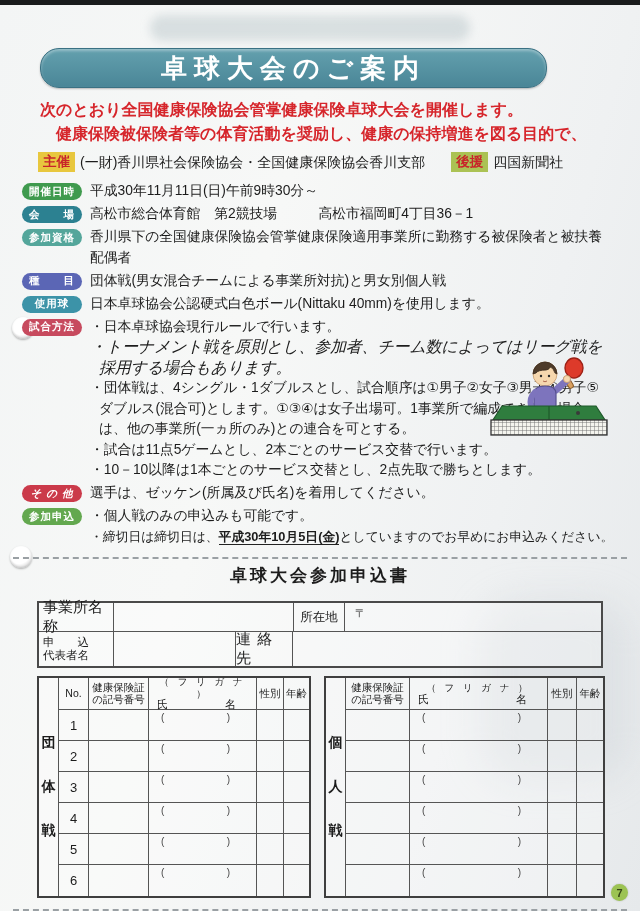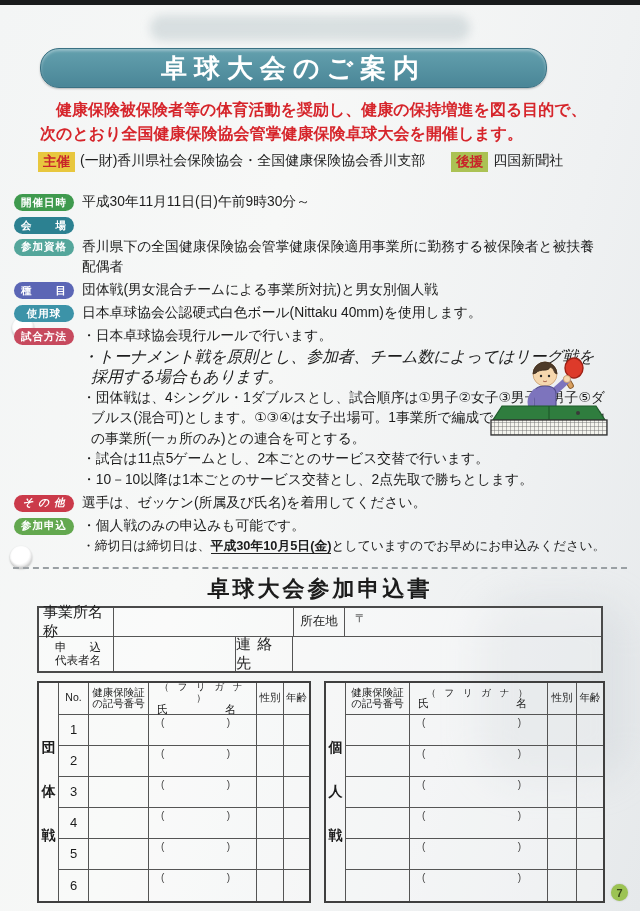--- a/index.html
+++ b/index.html
@@ -19,52 +19,52 @@
   .content{position:absolute;top:48px;left:0;width:640px;}
 
   .banner{margin:0 0 10px 40px;width:505px;height:38px;border-radius:19px;
     background:linear-gradient(#63a0ae,#4a8697);border:1px solid #3a7183;
     box-shadow:inset 0 2px 3px rgba(255,255,255,.35),0 1px 2px rgba(0,0,0,.25);
     display:flex;align-items:center;justify-content:center;
     color:#fff;font-size:26px;font-weight:700;letter-spacing:7px;}
 
   .intro{margin:0 30px 7px 40px;color:#d6252b;font-weight:700;font-size:16px;line-height:23.5px;}
 
-  .sponsor-row{margin:3px 0 20px 38px;font-size:14px;display:flex;align-items:flex-start;}
+  .sponsor-row{margin:3px 0 9px 38px;font-size:14px;display:flex;align-items:flex-end;}
   .badge-inline{padding:1px 5px;font-weight:700;color:#c8242a;font-size:13.5px;flex:none;}
   .sponsor-bg{background:#e8c73e;} .support-bg{background:#abc254;}
   .sponsor-val{margin-left:5px;}
   .sp-gap{width:26px;flex:none;}
 
-  .sections{margin-left:14px;padding-right:34px;}
+  .sections{margin-left:22px;padding-right:34px;}
   .sec{display:flex;gap:8px;margin-bottom:2.5px;}
   .badge{display:flex;align-items:center;justify-content:center;flex:none;
     width:60px;height:17px;border-radius:9px;margin-top:2px;
     color:#fff;font-size:10.5px;font-weight:700;letter-spacing:1px;}
   .b-date{background:#3f9a4e;} .b-venue{background:#2c8191;} .b-elig{background:#54a69b;}
   .b-event{background:#5b66b5;} .b-ball{background:#3c93a8;} .b-rules{background:#c74a5e;}
   .b-other{background:#cb3a4a;font-style:italic;} .b-apply{background:#63a84f;}
   .sec-body{flex:1;font-size:13.8px;line-height:20.5px;}
   .hang{padding-left:9px;text-indent:-9px;}
   .tight{font-size:16px;letter-spacing:-.2px;font-style:italic;}
   .apply-line2{font-size:12.8px;margin-right:-26px;}
   .bold{font-weight:400;}
   .bold-u{font-weight:700;border-bottom:1.5px solid #222;}
 
   .dash{border-top:2px dashed #9aa0a4;margin:10px 13px 5px;}
-  .form-title{text-align:center;font-size:22px;font-weight:700;letter-spacing:3px;margin:3px 0 2px;}
+  .form-title{text-align:center;font-size:17px;font-weight:700;letter-spacing:3px;margin:3px 0 14px;}
 
   .form-head{margin:0 37px;border:2px solid #4a4a4a;background:rgba(255,255,255,.35);}
   .fh-row{display:flex;}
   .fh-row1{height:28px;border-bottom:1px solid #555;}
   .fh-row2{height:34px;}
   .fh-cell{border-right:1px solid #555;display:flex;align-items:center;}
   .fh-label{width:70px;padding-left:4px;font-size:15px;flex:none;}
   .fh-label-2l{width:70px;padding-left:4px;font-size:11.5px;line-height:13px;flex:none;
-    flex-direction:column;align-items:center;justify-content:center;}
+    flex-direction:column;align-items:flex-start;justify-content:center;}
   .fh-blank1{width:179px;flex:none;}
   .fh-blank2{width:121px;flex:none;}
   .fh-small{width:50px;justify-content:center;font-size:12.5px;flex:none;}
   .fh-contact{width:56px;justify-content:center;font-size:15px;letter-spacing:1px;flex:none;}
   .fh-last{flex:1;border-right:none;}
   .fh-postal{align-items:flex-start;padding:3px 0 0 10px;font-size:11px;}
   .fh-tel{padding-left:8px;font-size:13px;letter-spacing:.5px;}
 
   .ptables{display:flex;gap:13px;margin:8px 37px 0;}
   .pt{border:2px solid #3f3f3f;display:grid;grid-template-rows:32px repeat(6,31px);
@@ -98,41 +98,42 @@
   <div class="ghost1"></div>
   <div class="ghost2"></div>
   <div class="hole hole1"></div>
   <div class="hole hole2"></div>
 
   <div class="content">
 
     <div class="banner">卓球大会のご案内</div>
 
     <div class="intro">
+      <div>次のとおり全国健康保険協会管掌健康保険卓球大会を開催します。</div>
       <div>　健康保険被保険者等の体育活動を奨励し、健康の保持増進を図る目的で、</div>
-      <div>次のとおり全国健康保険協会管掌健康保険卓球大会を開催します。</div>
     </div>
 
     <div class="sponsor-row">
       <span class="badge-inline sponsor-bg">主催</span>
       <span class="sponsor-val">(一財)香川県社会保険協会・全国健康保険協会香川支部</span>
       <span class="sp-gap"></span>
       <span class="badge-inline support-bg">後援</span>
       <span class="sponsor-val">四国新聞社</span>
     </div>
 
     <div class="sections">
 
       <div class="sec">
         <span class="badge b-date">開催日時</span>
         <div class="sec-body">平成30年11月11日(日)午前9時30分～</div>
       </div>
 
       <div class="sec">
         <span class="badge b-venue">会　　場</span>
+        <div class="sec-body">高松市総合体育館　第2競技場　　　高松市福岡町4丁目36－1</div>
       </div>
 
       <div class="sec">
         <span class="badge b-elig">参加資格</span>
         <div class="sec-body">香川県下の全国健康保険協会管掌健康保険適用事業所に勤務する被保険者と被扶養配偶者</div>
       </div>
 
       <div class="sec">
         <span class="badge b-event">種　　目</span>
         <div class="sec-body">団体戦(男女混合チームによる事業所対抗)と男女別個人戦</div>

